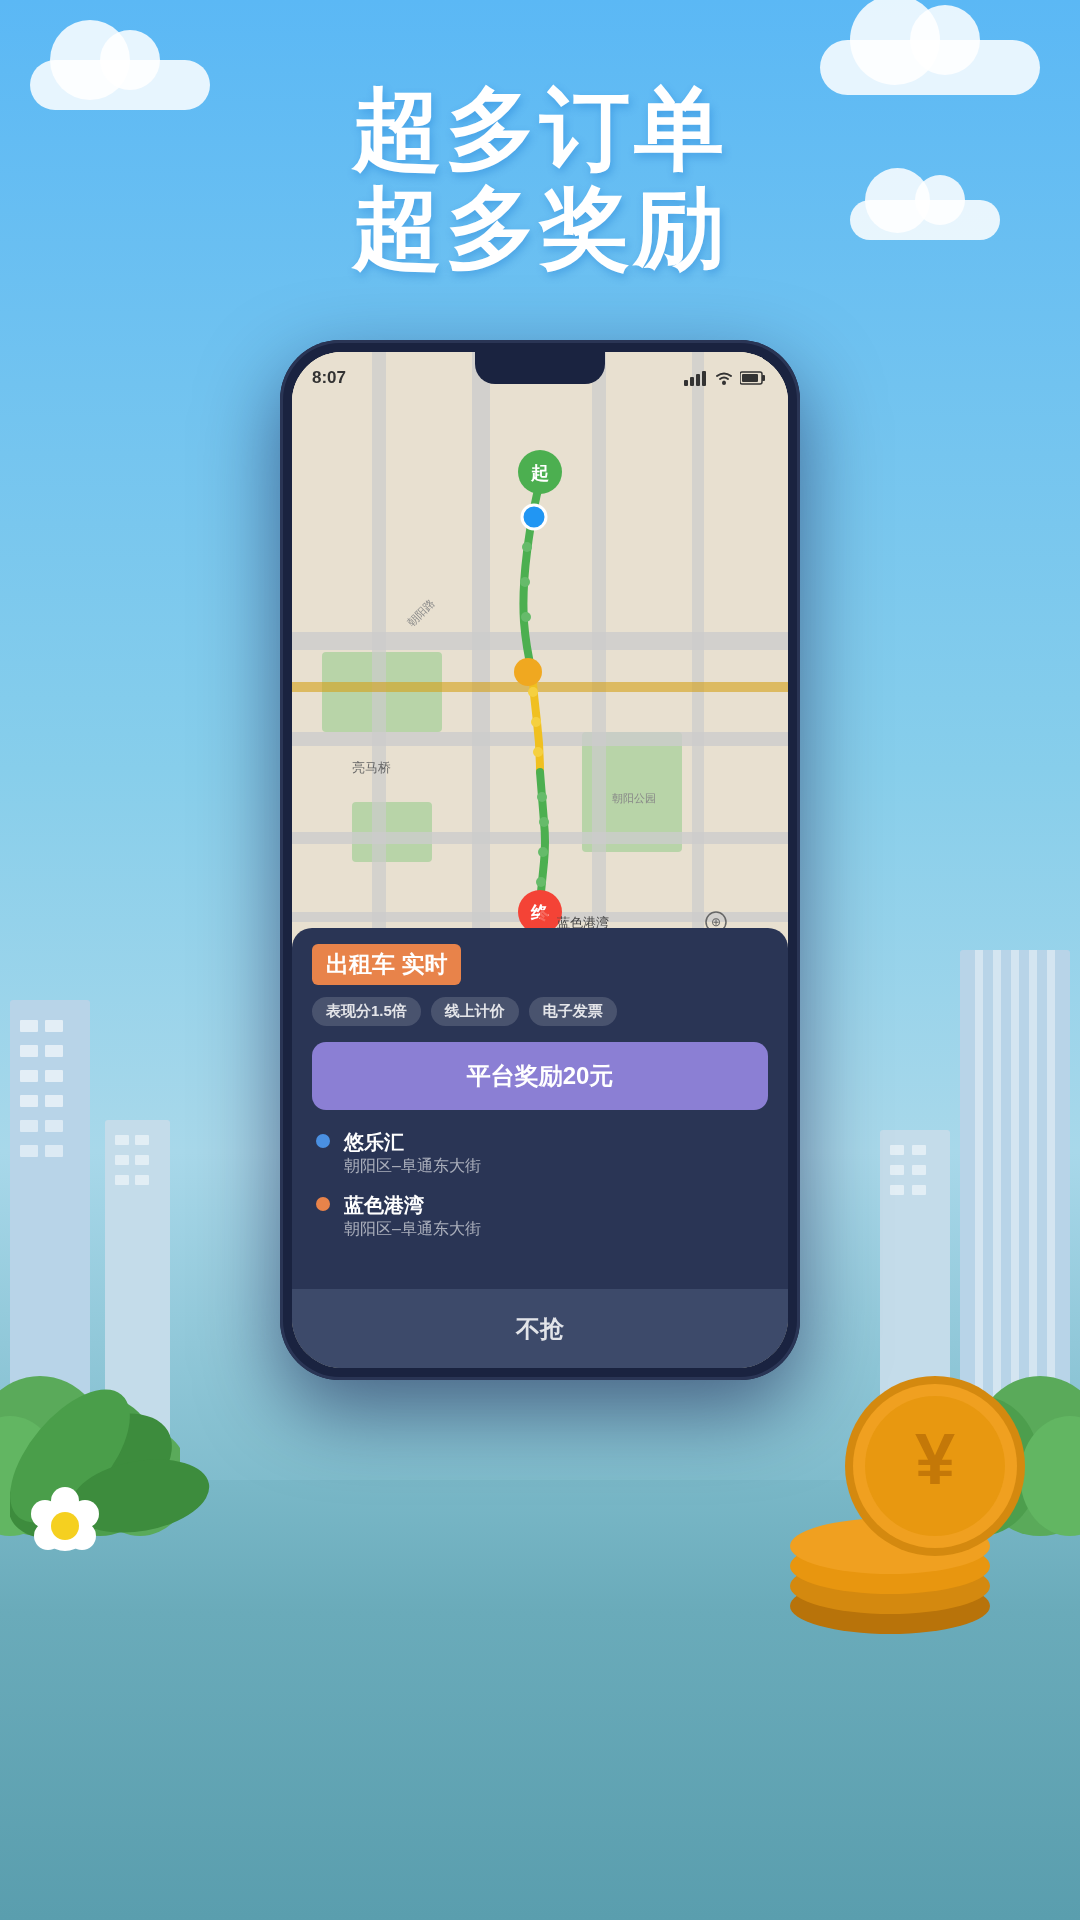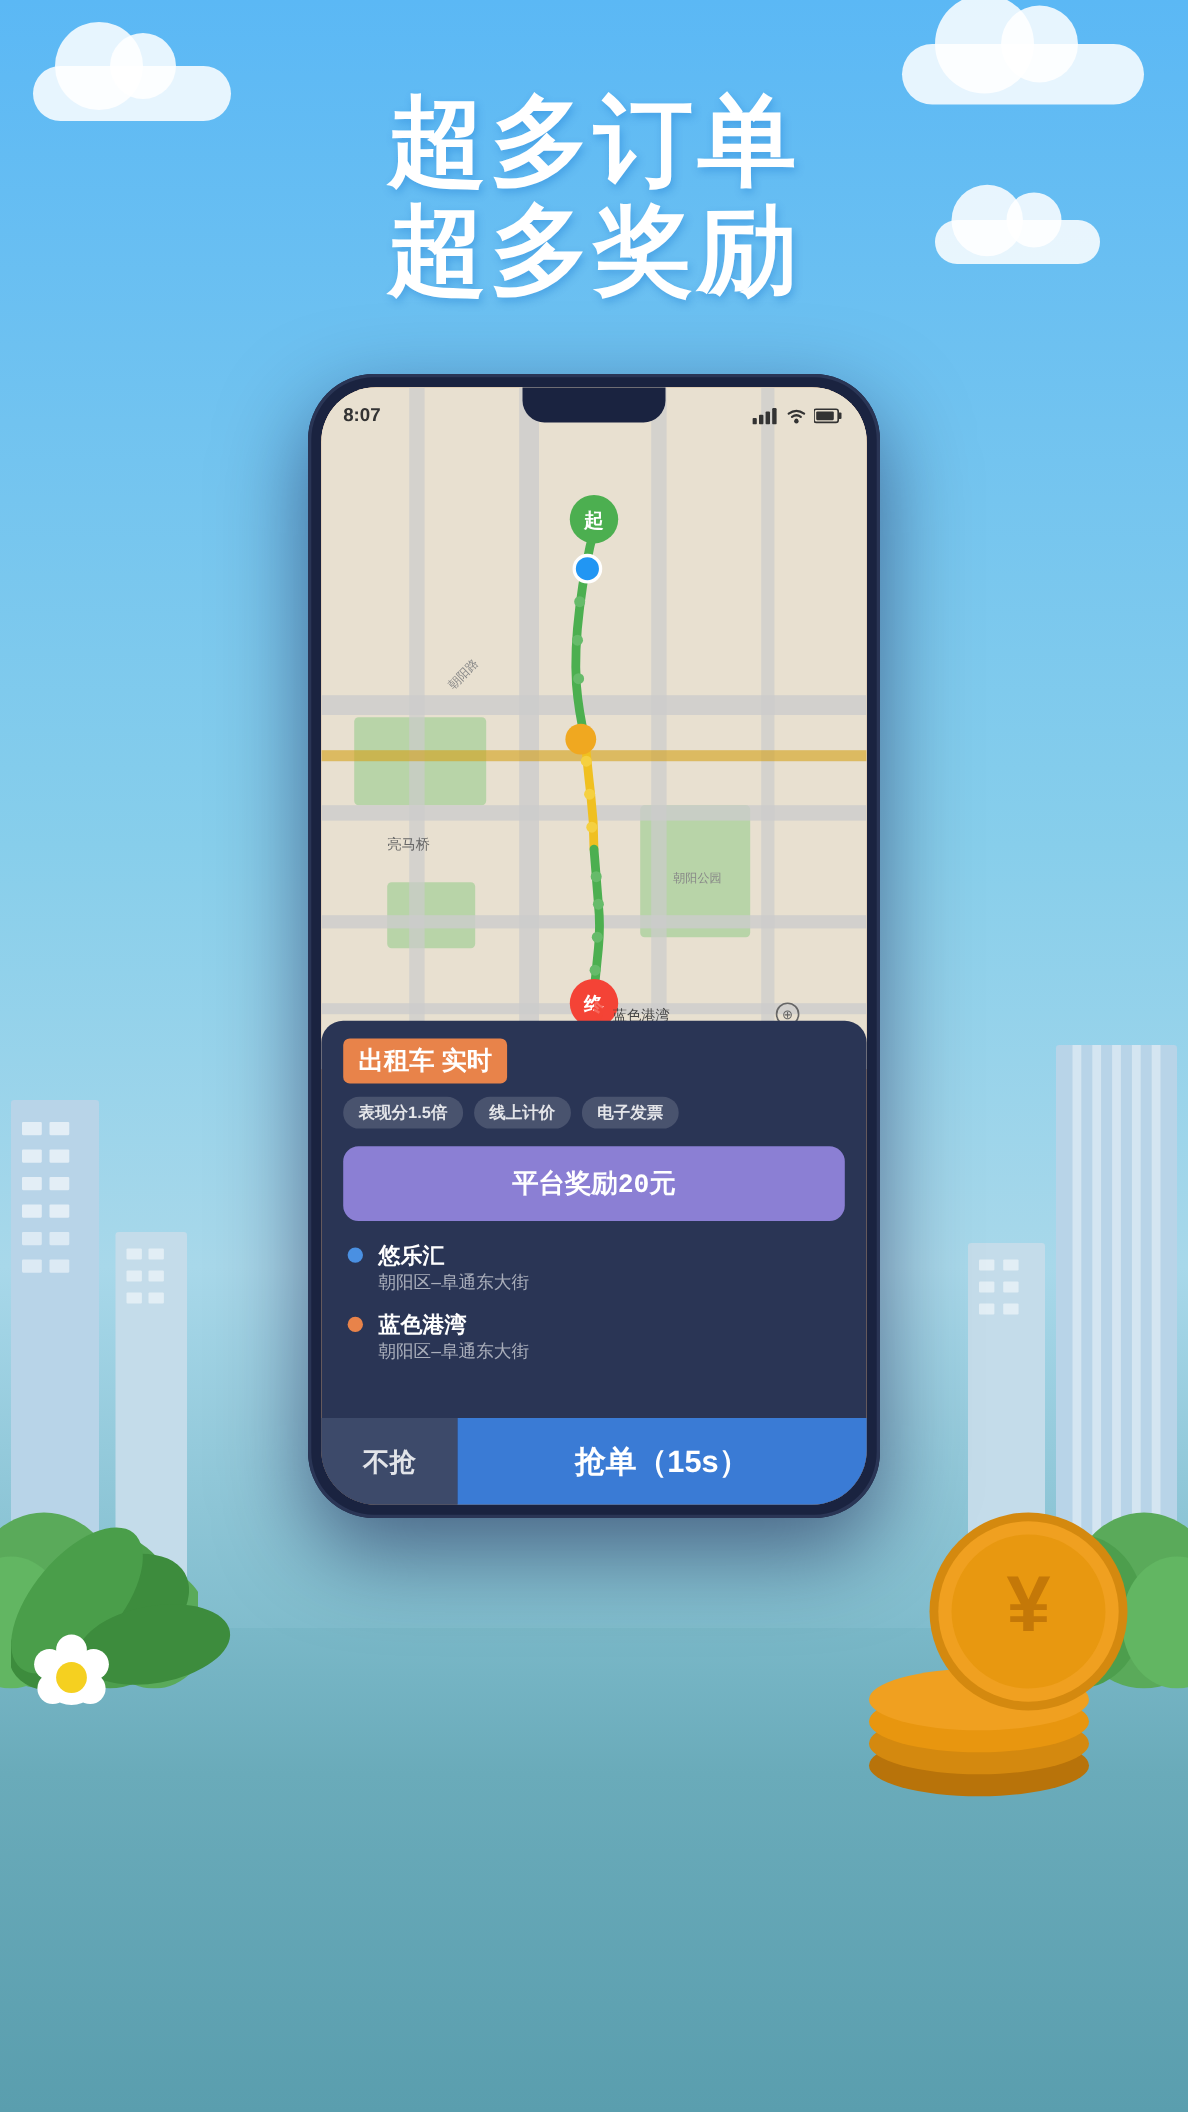--- a/index.html
+++ b/index.html
@@ -127,21 +127,21 @@
       background: #1a2340;
       border-radius: 60px;
       position: relative;
       box-shadow: 0 30px 80px rgba(0,0,50,0.5), inset 0 0 0 3px #2a3555;
       overflow: hidden;
     }
 
     .phone-screen {
       position: absolute;
       top: 12px; left: 12px; right: 12px; bottom: 12px;
-      background: #fdba74;
+      background: #fef9c3;
       border-radius: 50px;
       overflow: hidden;
       padding-left: 48px;
     }
 
     .phone-notch {
       position: absolute;
       top: 0;
       left: 50%;
       transform: translateX(-50%);
@@ -209,21 +209,20 @@
       color: rgba(255,255,255,0.85);
       padding: 5px 14px;
       border-radius: 16px;
       font-size: 15px;
     }
 
     .reward-buttons {
       display: flex;
       gap: 18px;
       margin-bottom: 20px;
-      font-family: Liberation Mono, monospace;
     }
     .reward-btn {
       flex: 1;
       background: #8b7fd4;
       color: white;
       text-align: center;
       padding: 18px 10px;
       border-radius: 14px;
       font-size: 24px;
       font-weight: 700;
@@ -541,21 +540,20 @@
           <div class="location-item">
             <div class="location-dot location-dot-orange"></div>
             <div>
               <div class="location-name">蓝色港湾</div>
               <div class="location-address">朝阳区–阜通东大街</div>
             </div>
           </div>
 
           <div class="action-buttons">
             <div class="btn-pass">不抢</div>
-            <div class="btn-grab">抢单（15s）</div>
           </div>
 
         </div>
 
       </div>
     </div>
   </div>
 
 </div>
 

